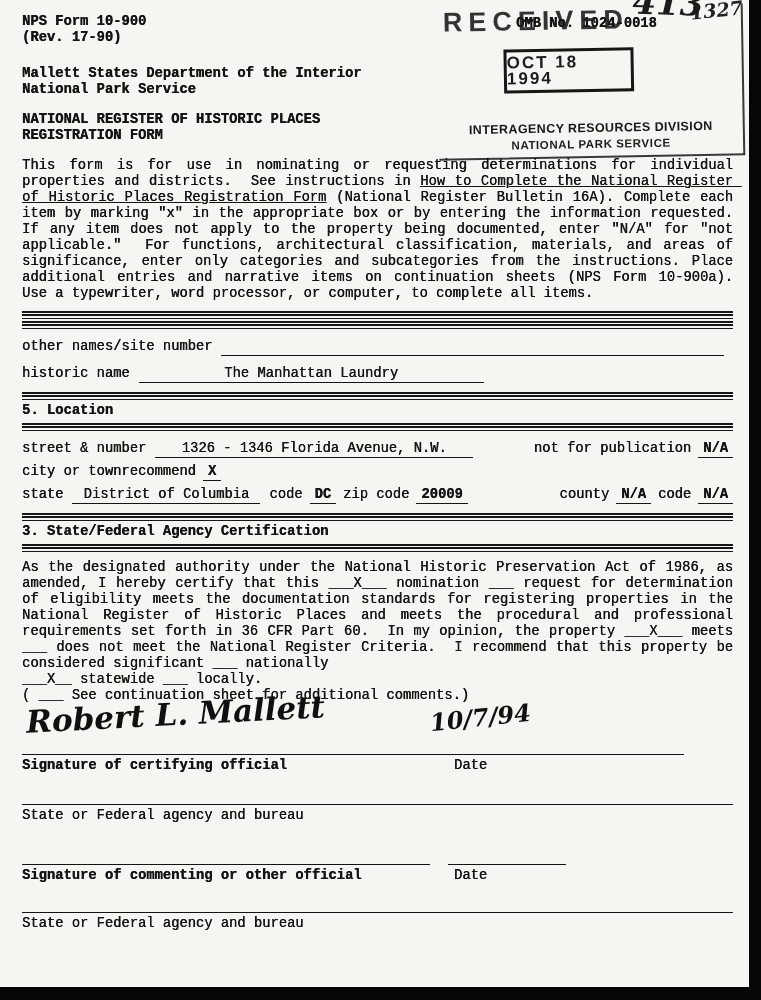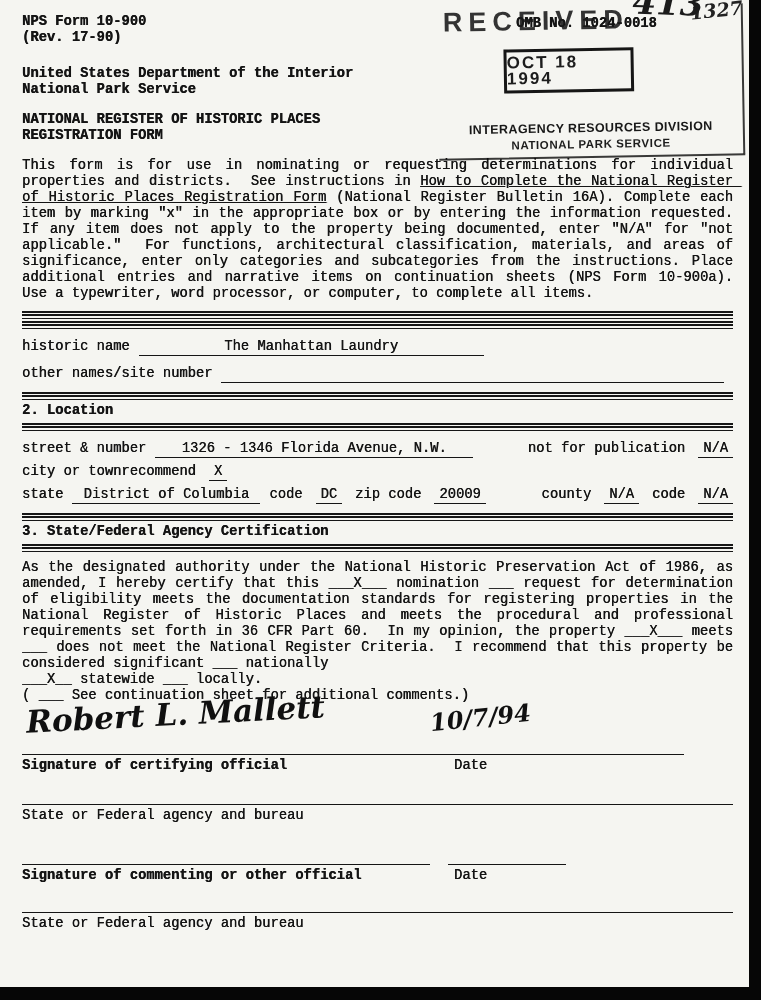--- a/index.html
+++ b/index.html
@@ -69,21 +69,21 @@
   .sect { padding:1px 0 2px 0; }
   .frow { display:flex; align-items:baseline; margin-top:10px; white-space:nowrap; }
   .frow .lbl { flex:none; }
   .blk {
     display:inline-block; border-bottom:1.5px solid #151515;
     text-align:center; margin-left:9px; margin-right:9px;
   }
   .blk:empty::before { content:"\00a0"; }
   .und {
     display:inline-block; border-bottom:1.5px solid #151515;
-    padding:0 5px; margin:0 13px; text-align:right;
+    padding:0 5px; margin:0 7px; text-align:right;font-weight:bold;
   }
   .fill { flex:1 1 auto; }
   .pushr { margin-left:auto; }
   .cert { margin-top:8px; }
   .sigrow { position:relative; height:44px; margin-top:6px; text-shadow:none; }
   .script { font-family:"DejaVu Serif",serif; font-style:italic; font-weight:bold; color:#101010; }
   .signame { position:absolute; left:4px; top:-4px; font-size:31px; transform:rotate(-3deg); white-space:nowrap; }
   .sigdate { position:absolute; left:408px; top:0px; font-size:24px; transform:rotate(-6deg); white-space:nowrap; }
   .uline { height:1px; border-bottom:1.6px solid #141414; }
   .lblrow { display:flex; margin-top:3px; }
@@ -111,45 +111,45 @@
       <div class="st-received">RECEIVED</div>
       <div class="st-413">413</div>
       <div class="st-datebox">
         <span>OCT 18 1994</span>
       </div>
       <div class="st-div1">INTERAGENCY RESOURCES DIVISION</div>
       <div class="st-div2">NATIONAL PARK SERVICE</div>
     </div>
 
     <div class="dept bold">
-      <div>United States Department of the Interior</div>
+      <div>Mallett States Department of the Interior</div>
       <div>National Park Service</div>
     </div>
 
     <div class="title bold">
       <div>NATIONAL REGISTER OF HISTORIC PLACES</div>
       <div>REGISTRATION FORM</div>
     </div>
 
     <p class="para intro"><span>This form is for use in nominating or requesting determinations for individual properties and districts.  See instructions in </span><span class="ul">How to Complete the National Register of Historic Places Registration Form</span><span> (National Register Bulletin 16A). Complete each item by marking "x" in the appropriate box or by entering the information requested.  If any item does not apply to the property being documented, enter "N/A" for "not applicable."  For functions, architectural classification, materials, and areas of significance, enter only categories and subcategories from the instructions. Place additional entries and narrative items on continuation sheets (NPS Form 10-900a).  Use a typewriter, word processor, or computer, to complete all items.</span></p>
 
     <div class="rule3 top"></div>
     <div class="rule3"></div>
 
     <div class="frow">
+      <span class="lbl">other names/site number</span>
+      <span class="blk fill"></span>
+    </div>
+    <div class="frow">
       <span class="lbl">historic name</span>
       <span class="blk" style="width:345px;">The Manhattan Laundry</span>
     </div>
-    <div class="frow">
-      <span class="lbl">other names/site number</span>
-      <span class="blk fill"></span>
-    </div>
 
     <div class="rule3 top"></div>
-    <div class="sect bold">2. Location</div>
+    <div class="sect bold">5. Location</div>
     <div class="rule3"></div>
 
     <div class="frow">
       <span class="lbl">street &amp; number</span>
       <span class="blk" style="width:318px;">1326 - 1346 Florida Avenue, N.W.</span>
       <span class="lbl pushr">not for publication</span>
       <span class="und" style="margin-right:0;">N/A</span>
     </div>
     <div class="frow" style="margin-top:6px;">
       <span class="lbl">city or town</span>

